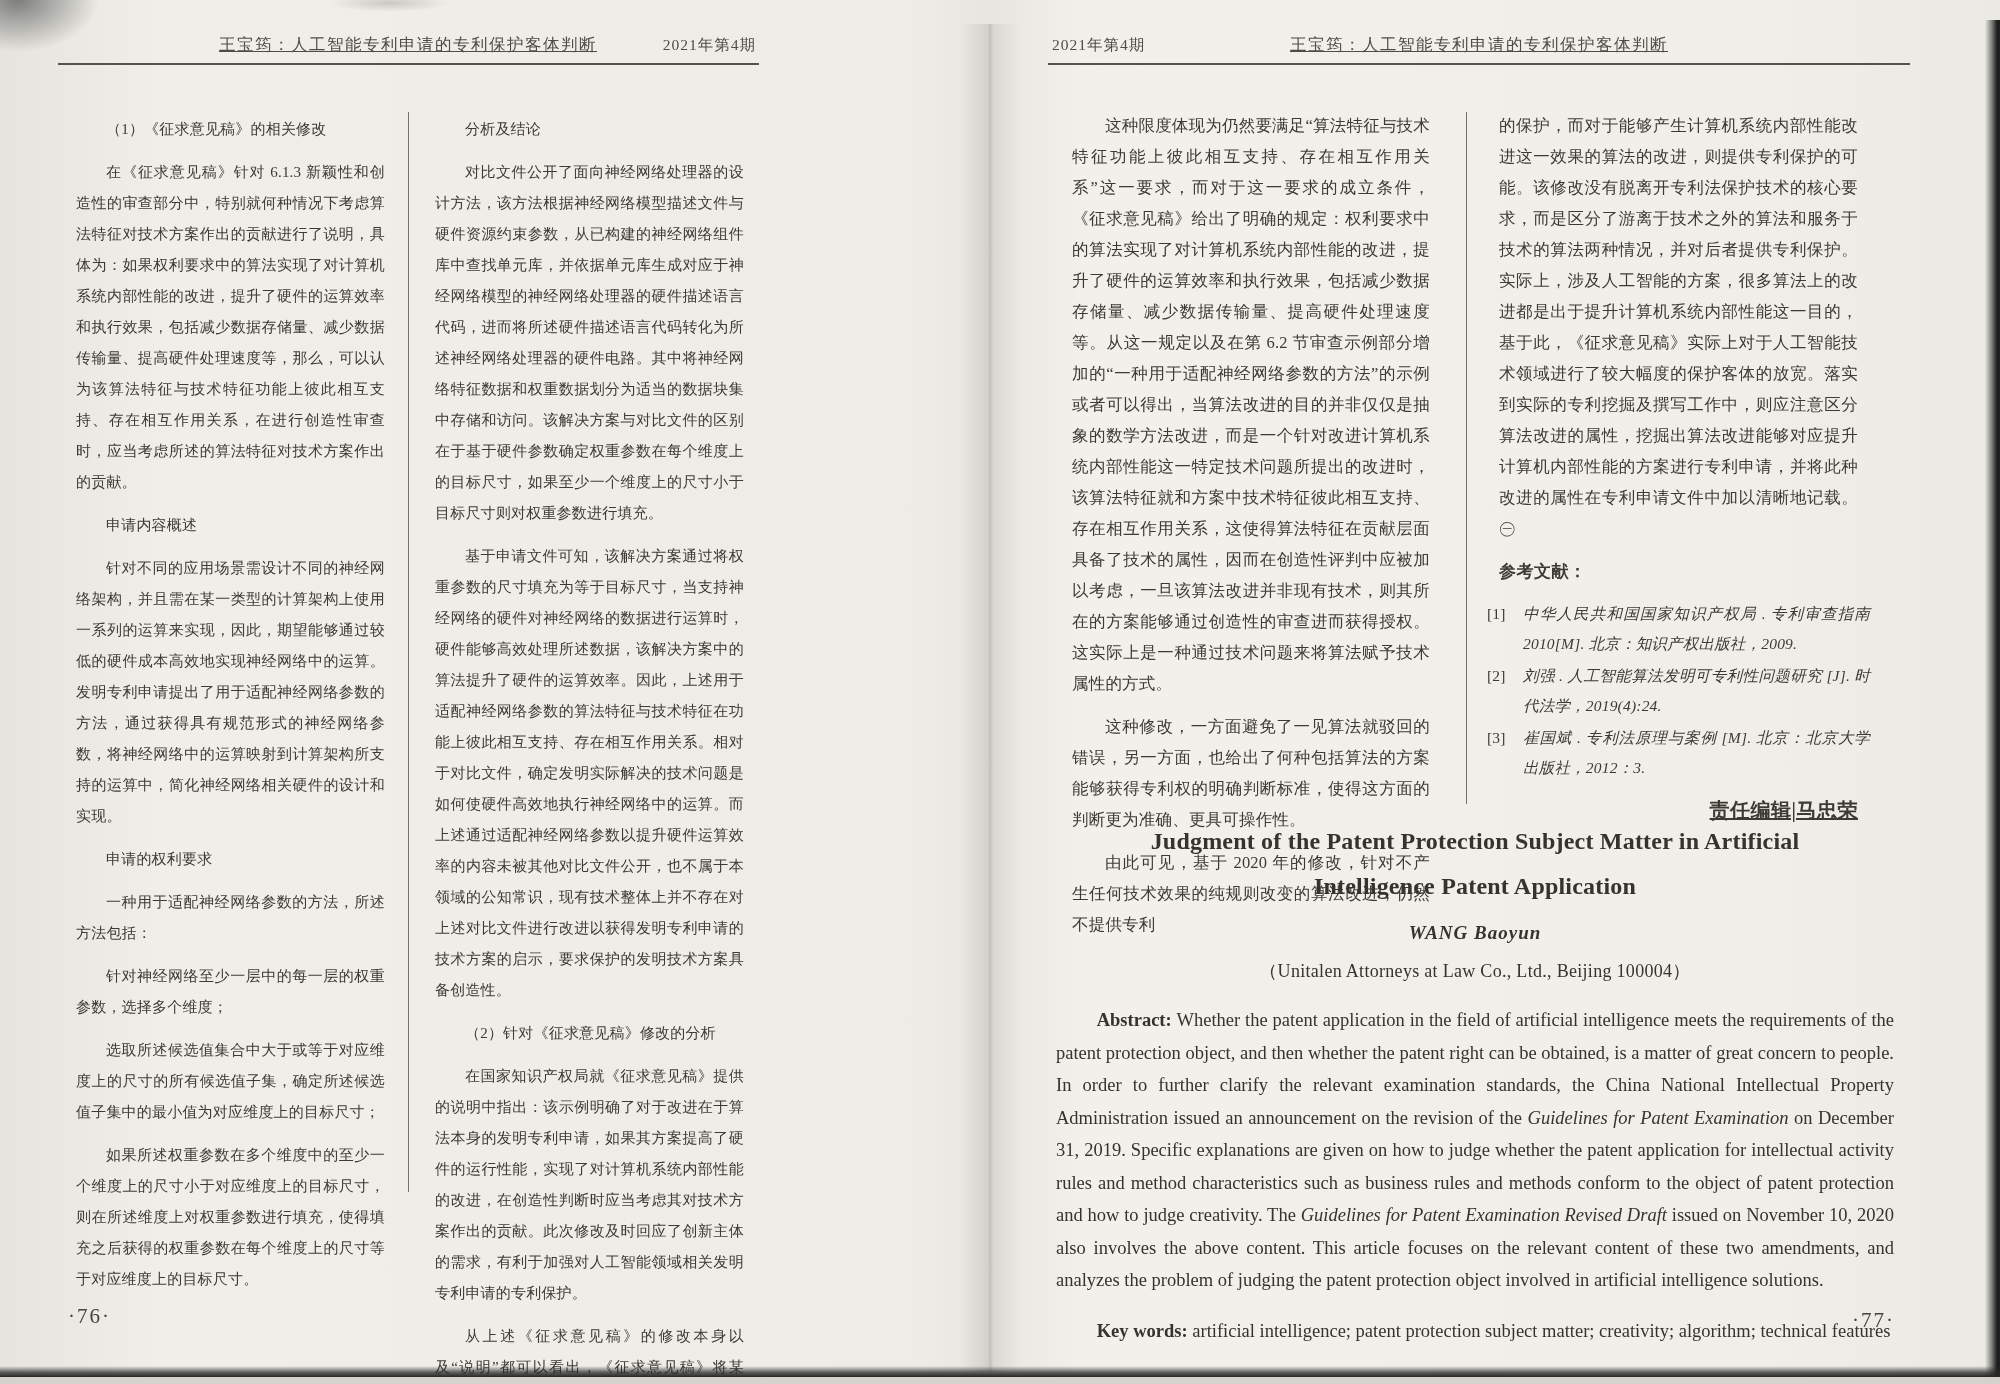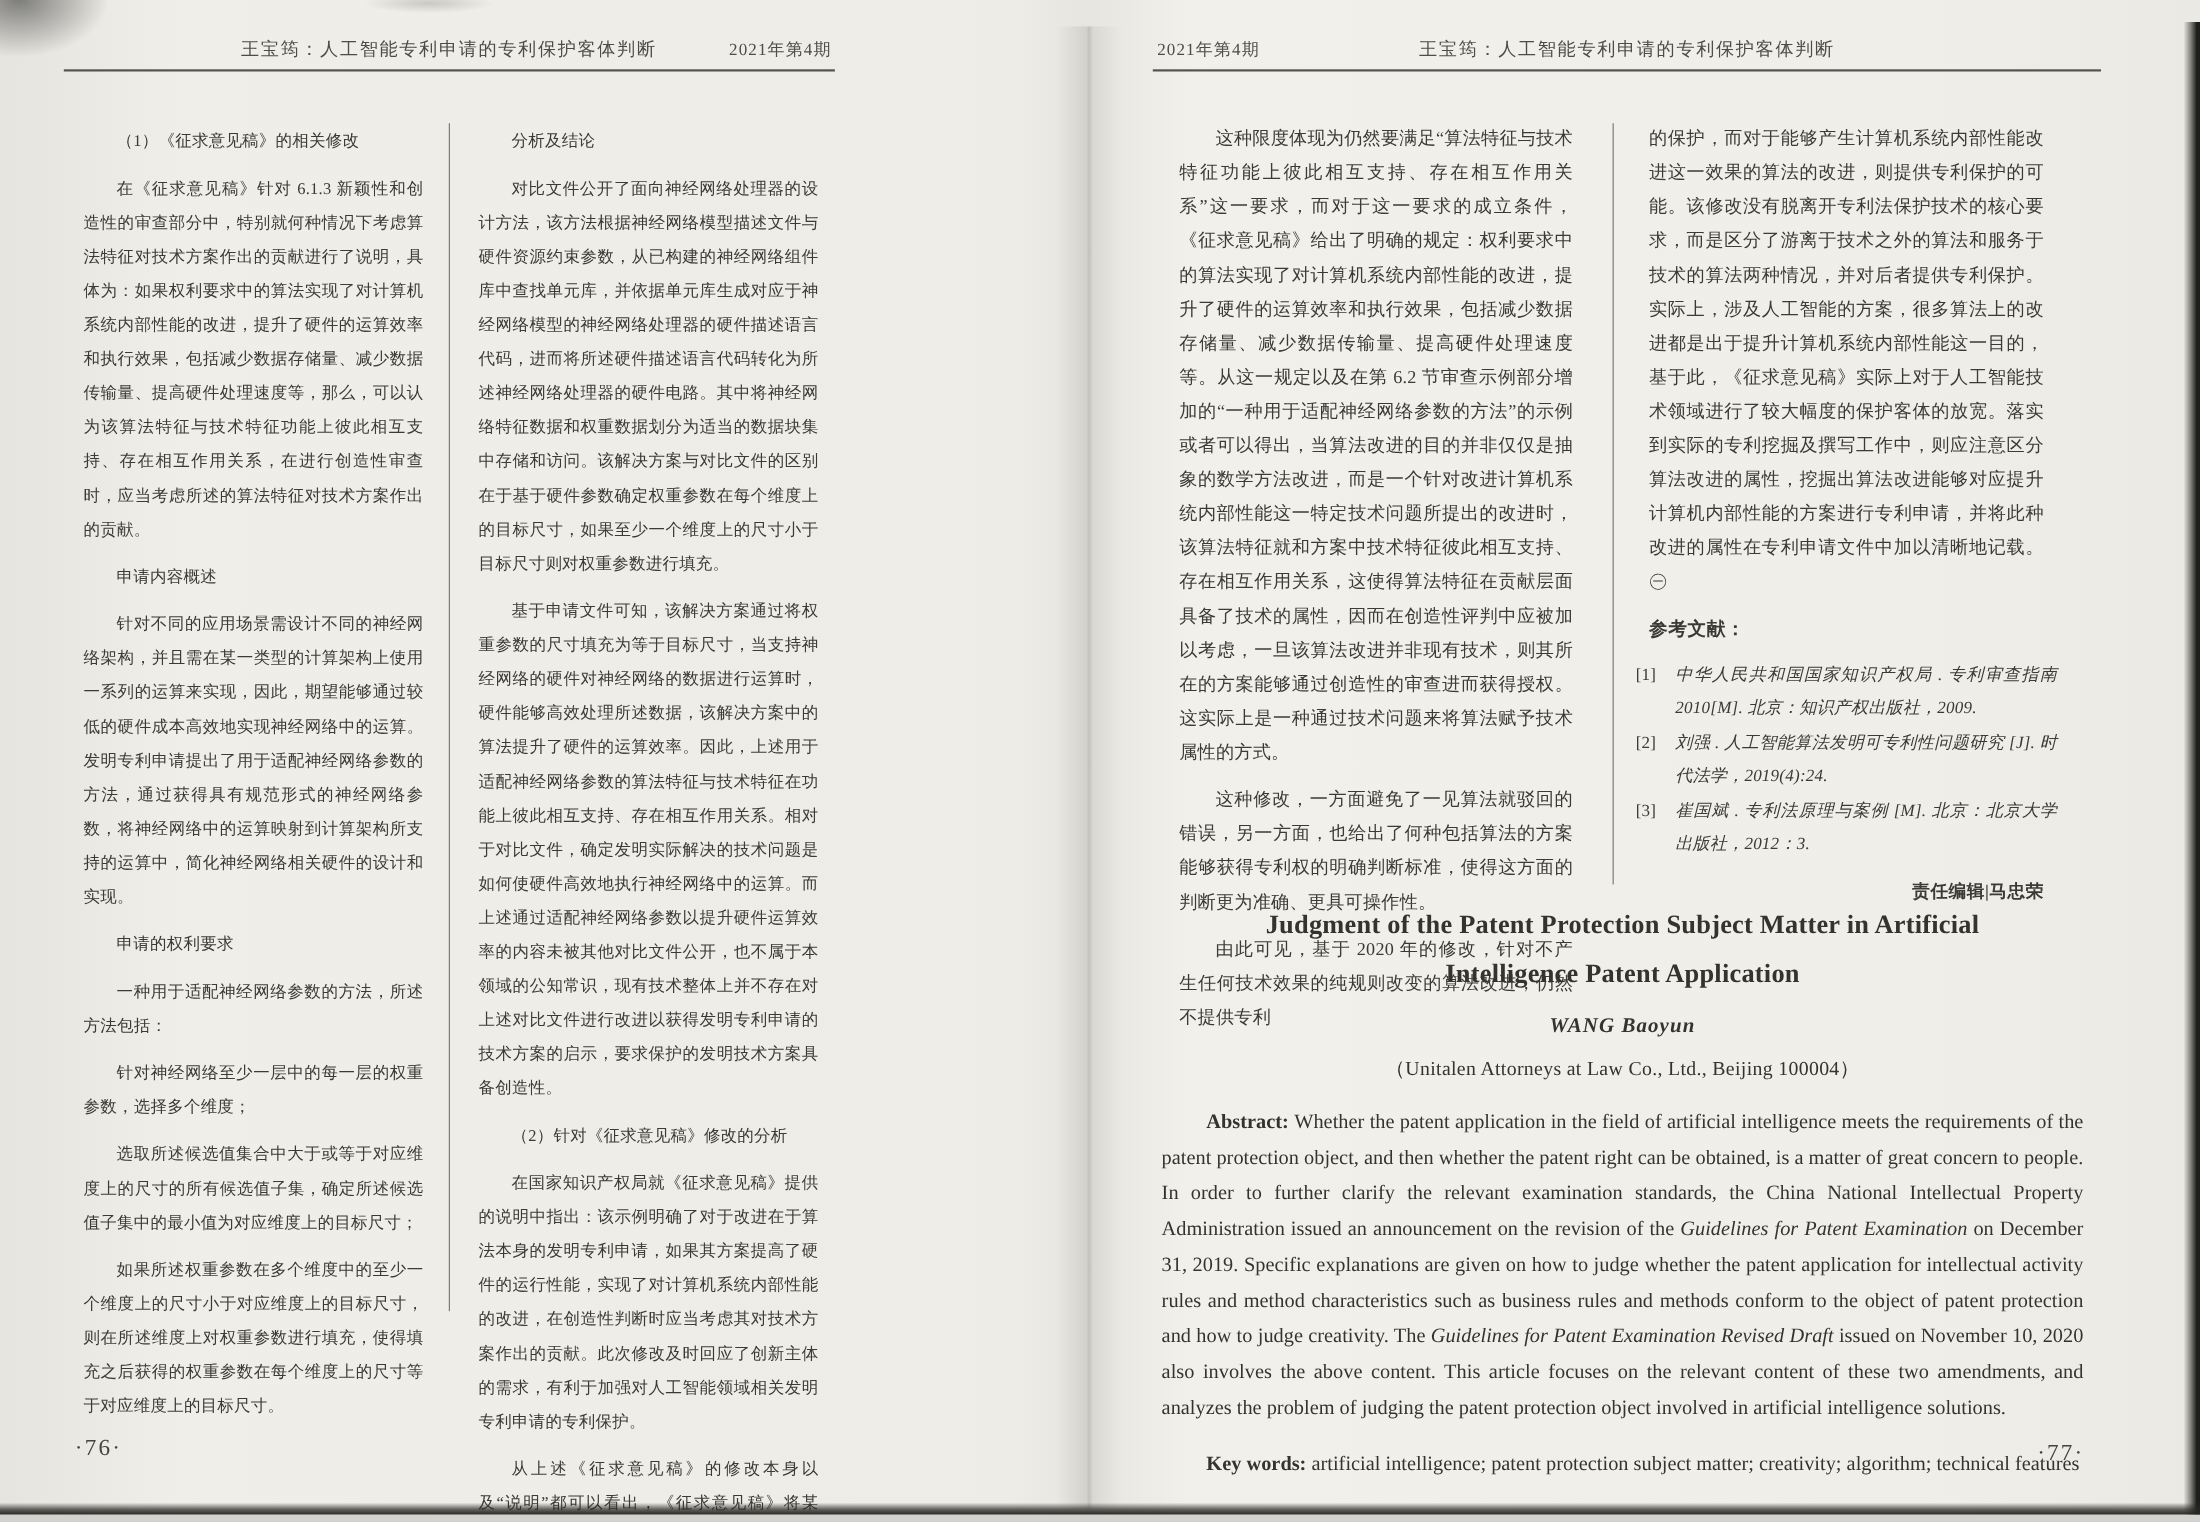--- a/index.html
+++ b/index.html
@@ -17,21 +17,21 @@
     background:linear-gradient(90deg,rgba(120,118,112,0) 0%,rgba(120,118,112,.18) 46%,rgba(120,118,112,.32) 50%,rgba(120,118,112,.12) 56%,rgba(120,118,112,0) 100%);}
   .edge-right{position:absolute;right:0;top:20px;width:15px;height:1364px;
     background:linear-gradient(90deg,rgba(40,40,38,0),rgba(40,40,38,.55) 45%,#1e1e1c 80%);}
   .edge-bottom{position:absolute;left:0;top:1366px;width:2000px;height:11px;
     background:linear-gradient(180deg,rgba(40,40,38,0),rgba(40,40,38,.7) 55%,#262624);}
   .edge-bottom-light{position:absolute;left:0;top:1377px;width:2000px;height:7px;background:#d3d2cd;}
   
   .hdr{position:absolute;height:26px;}
   .hdr-left{left:58px;top:34px;width:700px;}
   .hdr-right{left:1048px;top:34px;width:862px;}
-  .hdr .running-title{position:absolute;left:0;right:0;text-align:center;font-size:16.5px;letter-spacing:1.5px;color:#4e4d45;}
+  .hdr .running-title{position:absolute;left:0;right:0;text-align:center;font-size:16.5px;letter-spacing:1.5px;color:#4e4d45;text-decoration:underline;}
   .hdr .issue-left{position:absolute;right:2px;top:1px;font-size:15.5px;color:#4e4d45;letter-spacing:1px;}
   .hdr .issue-right{position:absolute;left:4px;top:1px;font-size:15.5px;color:#4e4d45;letter-spacing:1px;}
   .hdr-rule{position:absolute;height:2px;background:#54534c;}
   .rule-l{left:58px;top:63px;width:701px;}
   .rule-r{left:1048px;top:63px;width:862px;}
   
   .col{position:absolute;text-align:justify;}
   .col p{margin:12px;}
   .lp{font-size:15px;line-height:31px;letter-spacing:.2px;}
   .rp{font-size:16.5px;line-height:31px;letter-spacing:.2px;}
@@ -41,21 +41,21 @@
   .col-r2{left:1487px;top:98px;width:383px;}
   .para{text-indent:2em;}
   .cont{text-indent:0;}
   .vrule{position:absolute;width:1px;background:#73726b;}
   .vrule-l{left:408px;top:112px;height:1080px;}
   .vrule-r{left:1466px;top:112px;height:692px;}
   
   .refs-heading{margin-top:26px;font-weight:bold;font-size:17px;text-indent:0;letter-spacing:.5px;}
   .ref-item{position:relative;padding-left:36px;font-style:italic;font-size:15.5px;line-height:30px;margin-top:2px;text-align:justify;}
   .ref-label{position:absolute;left:0;top:0;font-style:normal;}
-  .editor-line{margin-top:18px;text-align:right;font-weight:bold;font-size:16px;text-indent:0;letter-spacing:.5px;}
+  .editor-line{margin-top:18px;text-align:right;font-weight:bold;font-size:20px;text-indent:0;letter-spacing:.5px;text-decoration:underline;}
   
   .english{position:absolute;left:1056px;top:819px;width:838px;text-align:center;color:#34332d;}
   .e-title{font-weight:bold;font-size:24px;line-height:45px;margin:0 auto;max-width:700px;letter-spacing:.2px;}
   .e-author{margin-top:13px;font-size:19px;font-weight:bold;font-style:italic;letter-spacing:1px;}
   .e-affil{margin-top:15px;font-size:18px;letter-spacing:.3px;}
   .e-abstract{margin-top:21px;text-align:justify;font-size:18.5px;line-height:32.5px;text-indent:2.2em;}
   .e-keywords{text-align:justify;font-size:18.5px;line-height:32.5px;text-indent:2.2em;}
   
   .pagenum{position:absolute;font-size:21px;color:#44433c;letter-spacing:2px;}
   .pn-l{left:68px;top:1304px;}

